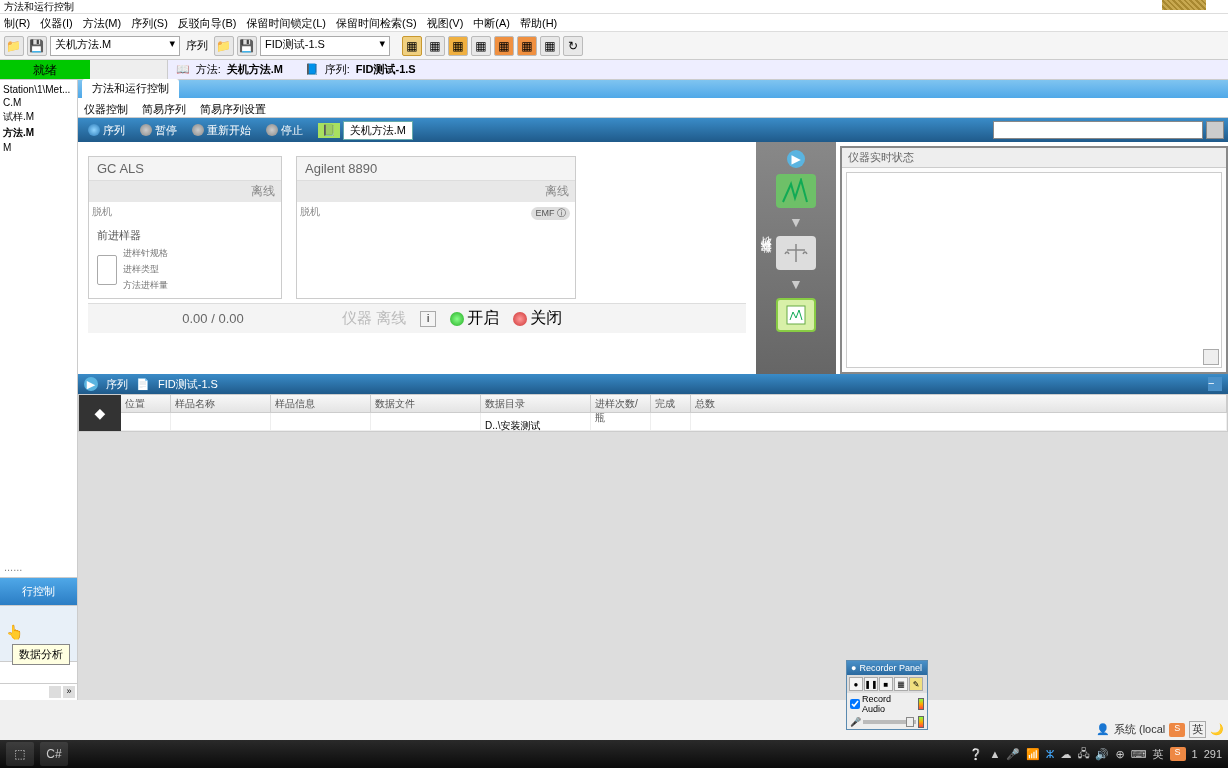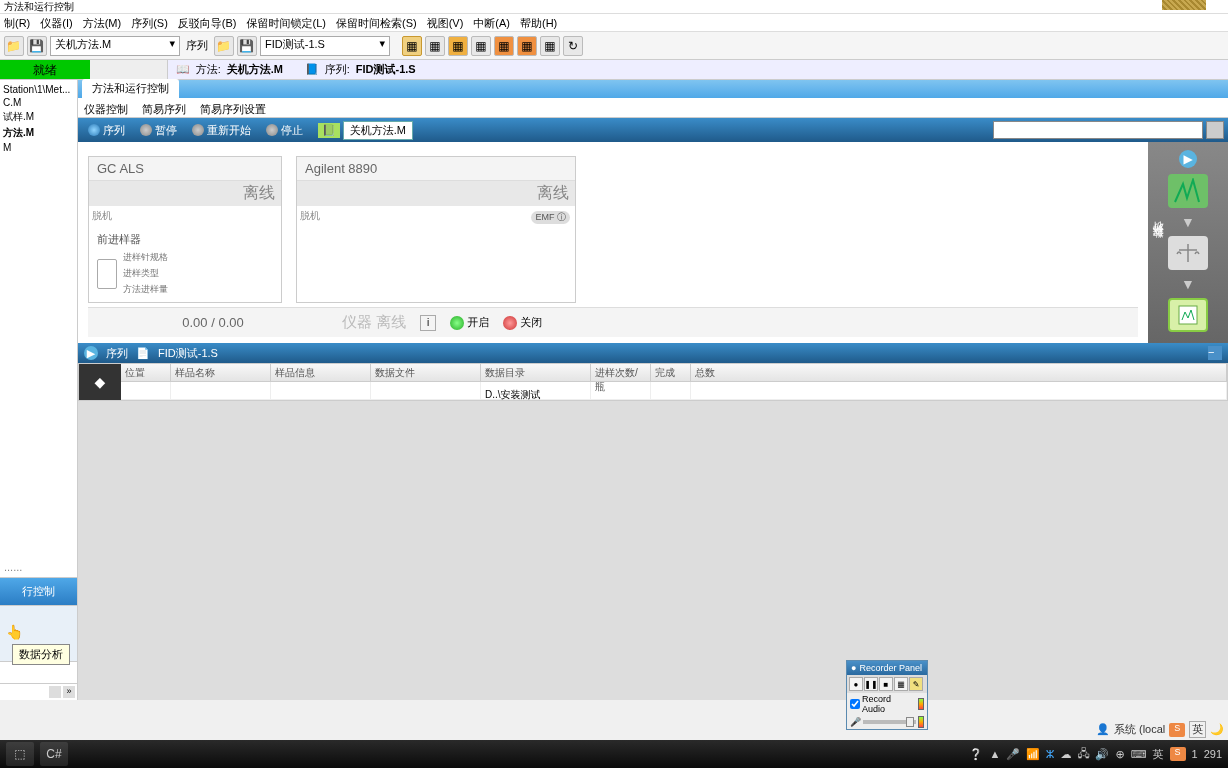--- a/index.html
+++ b/index.html
@@ -57,34 +57,34 @@
 .notif-bar { display: flex; align-items: center; height: 22px; font-size: 11px; border-bottom: 1px solid #eee; }
 .notif-bar .lbl { color: #666; }
 .notif-bar .val { color: #888; margin-left: 6px; }
 .notif-bar .icons { margin-left: auto; display: flex; gap: 6px; }
 .notif-bar .icons span { width: 14px; height: 14px; border: 1px solid #bbb; display: inline-flex; align-items:center; justify-content:center; font-size: 10px; cursor:pointer;}
 
 .cards { display: flex; gap: 14px; margin-top: 8px; }
 .card { border: 1px solid #ccc; width: 194px; min-height: 140px; font-size: 11px; }
 .card.wide { width: 280px; }
 .card-title { background: #f4f4f4; padding: 4px 8px; font-size: 13px; color: #666; border-bottom: 1px solid #ddd; }
-.card-status { background: #e8e8e8; padding: 2px 6px; text-align: right; color: #888; font-size: 16px; }
+.card-status { background: #e8e8e8; padding: 2px 6px; text-align: right; color: #888; font-size: 12px; }
 .card-center { text-align: left; color: #888; padding: 3px; font-size: 10px; }
 .card-body { padding: 6px 8px; }
 .card-body .heading { color: #555; margin-bottom: 4px; }
 .card-body .row { display: flex; align-items: center; gap: 6px; }
 .vial-icon { width: 20px; height: 30px; border: 1px solid #aaa; border-radius: 2px; display: inline-block; }
 .mini-labels { display: flex; flex-direction: column; font-size: 9px; color: #777; gap: 3px; }
 .emf-tag { float: right; background: #ddd; border-radius: 7px; padding: 0 4px; font-size: 9px; color: #555; margin: 2px; }
 
 .inst-footer { display: flex; align-items: center; height: 30px; margin-top: 4px; background: #f4f4f4; border-top: 1px solid #ddd; padding: 0 10px; gap: 14px; }
 .progress-text { font-size: 13px; color: #666; width: 230px; text-align: center; }
 .inst-status-text { font-size: 15px; color: #bbb; }
 .info-icon { width: 16px; height: 16px; border: 1px solid #aaa; text-align: center; line-height: 14px; font-size: 10px; }
-.power-btn { display: flex; align-items: center; gap: 3px; font-size: 11px; cursor: pointer; }
+.power-btn { display: flex; align-items: center; gap: 3px; font-size: 16px; cursor: pointer; }
 .pwr-dot { width: 14px; height: 14px; border-radius: 50%; }
 .pwr-dot.green { background: radial-gradient(#8f8,#2a2); }
 .pwr-dot.red { background: radial-gradient(#f99,#c33); }
 
 .flow-panel { width: 80px; background: linear-gradient(#888,#666); display: flex; flex-direction: column; align-items: center; padding: 8px 0; gap: 6px; position: relative; }
 .flow-label { position: absolute; left: 3px; top: 50%; transform: translateY(-50%) rotate(180deg); writing-mode: vertical-lr; color: #fff; font-size: 11px; letter-spacing: 2px; }
 .flow-arrow { width: 18px; height: 18px; background: #5ab4e0; border-radius: 50%; display: flex; align-items: center; justify-content: center; color: #fff; font-size: 12px; }
 .flow-shape { width: 40px; height: 34px; background: #6ec068; border-radius: 4px; display: flex; align-items: center; justify-content: center; }
 .flow-shape svg { width: 30px; height: 26px; }
 .down-arr { color: #ccc; font-size: 14px; }
@@ -300,20 +300,26 @@
         <span class="down-arr">▼</span>
         <div class="flow-shape" style="background:#d8f0a8;border:2px solid #8c4">
             <svg viewBox="0 0 30 26">
               <rect x="6" y="4" width="18" height="18" fill="#fff" stroke="#6a4"></rect>
               <path d="M9 18 L12 10 L15 16 L18 8 L21 18" stroke="#1a5" fill="none"></path>
             </svg>
           </div>
         <span class="flow-label">数据分析</span>
       </div>
 
+      <div class="status-panel">
+        <div class="status-panel-title">仪器实时状态</div>
+        <div class="status-panel-body">
+          <div class="status-scroll"></div>
+        </div>
+      </div>
     </div>
 
     <div class="seq-header">
       <span class="icon" style="background:#5ab4e0;border-radius:50%">▶</span>
       <span>序列</span>
       <span class="icon">📄</span>
       <span>FID测试-1.S</span>
       <span style="margin-left:auto;width:14px;height:14px;background:#4a90c8;display:inline-block">−</span>
     </div>
 

